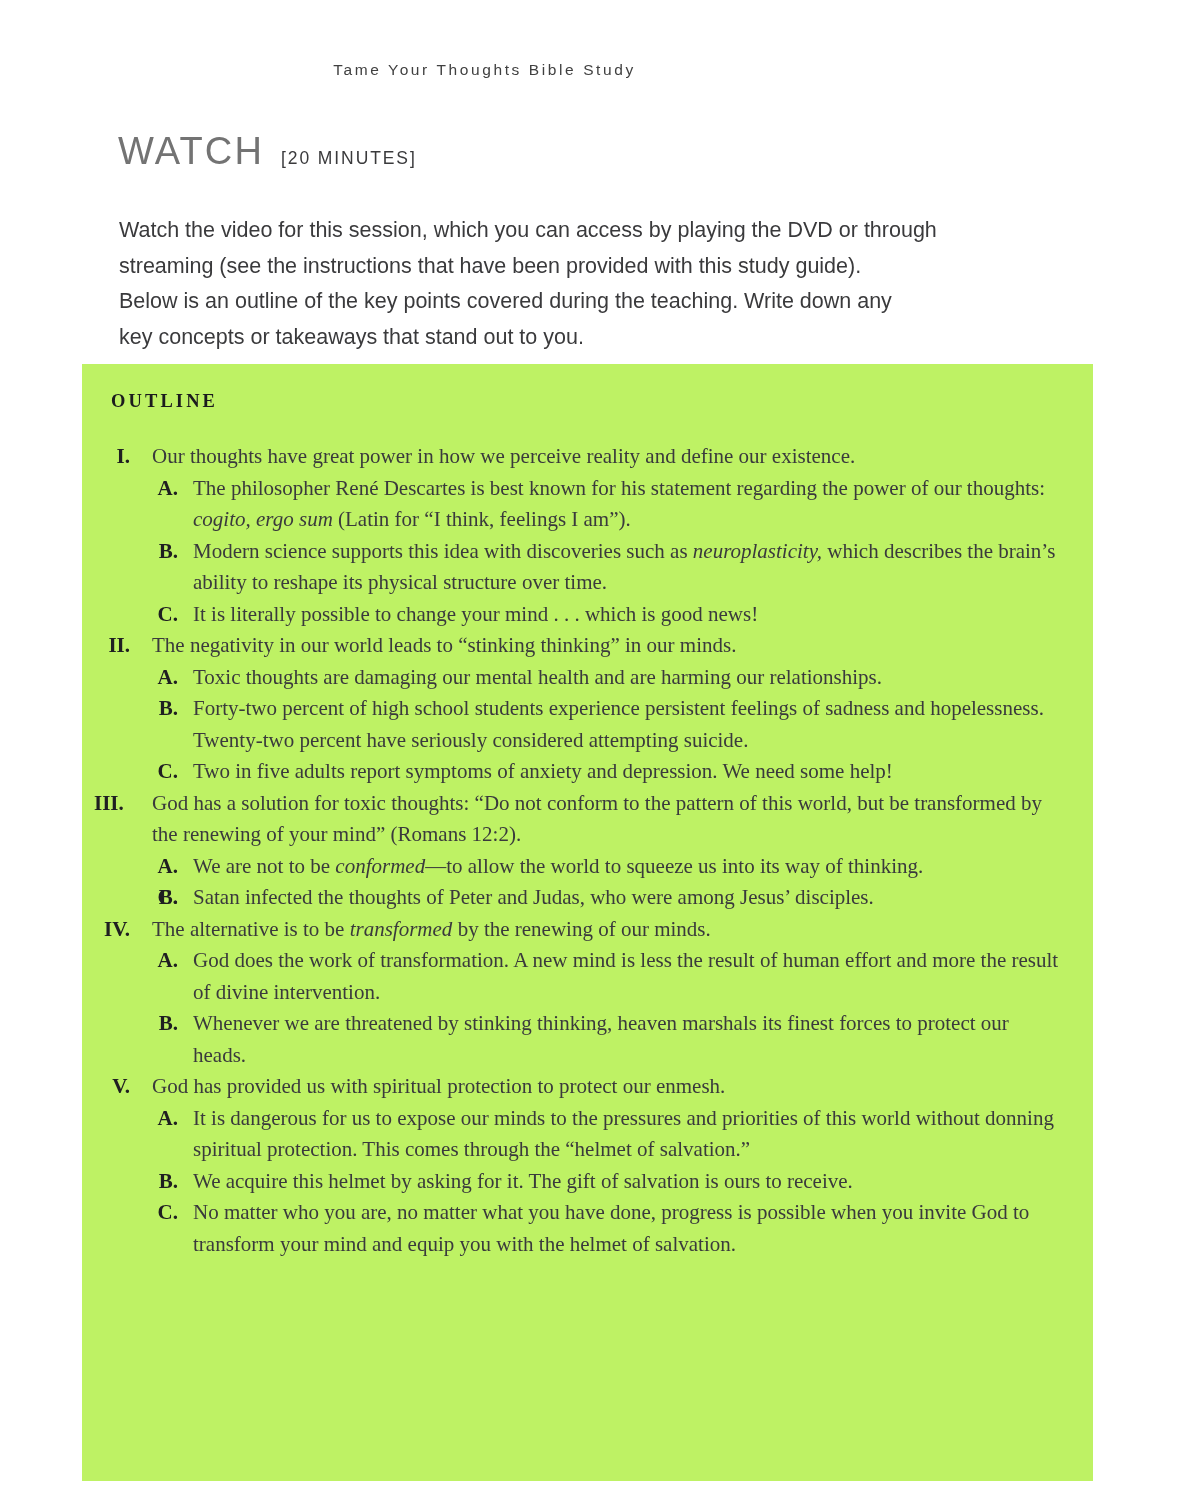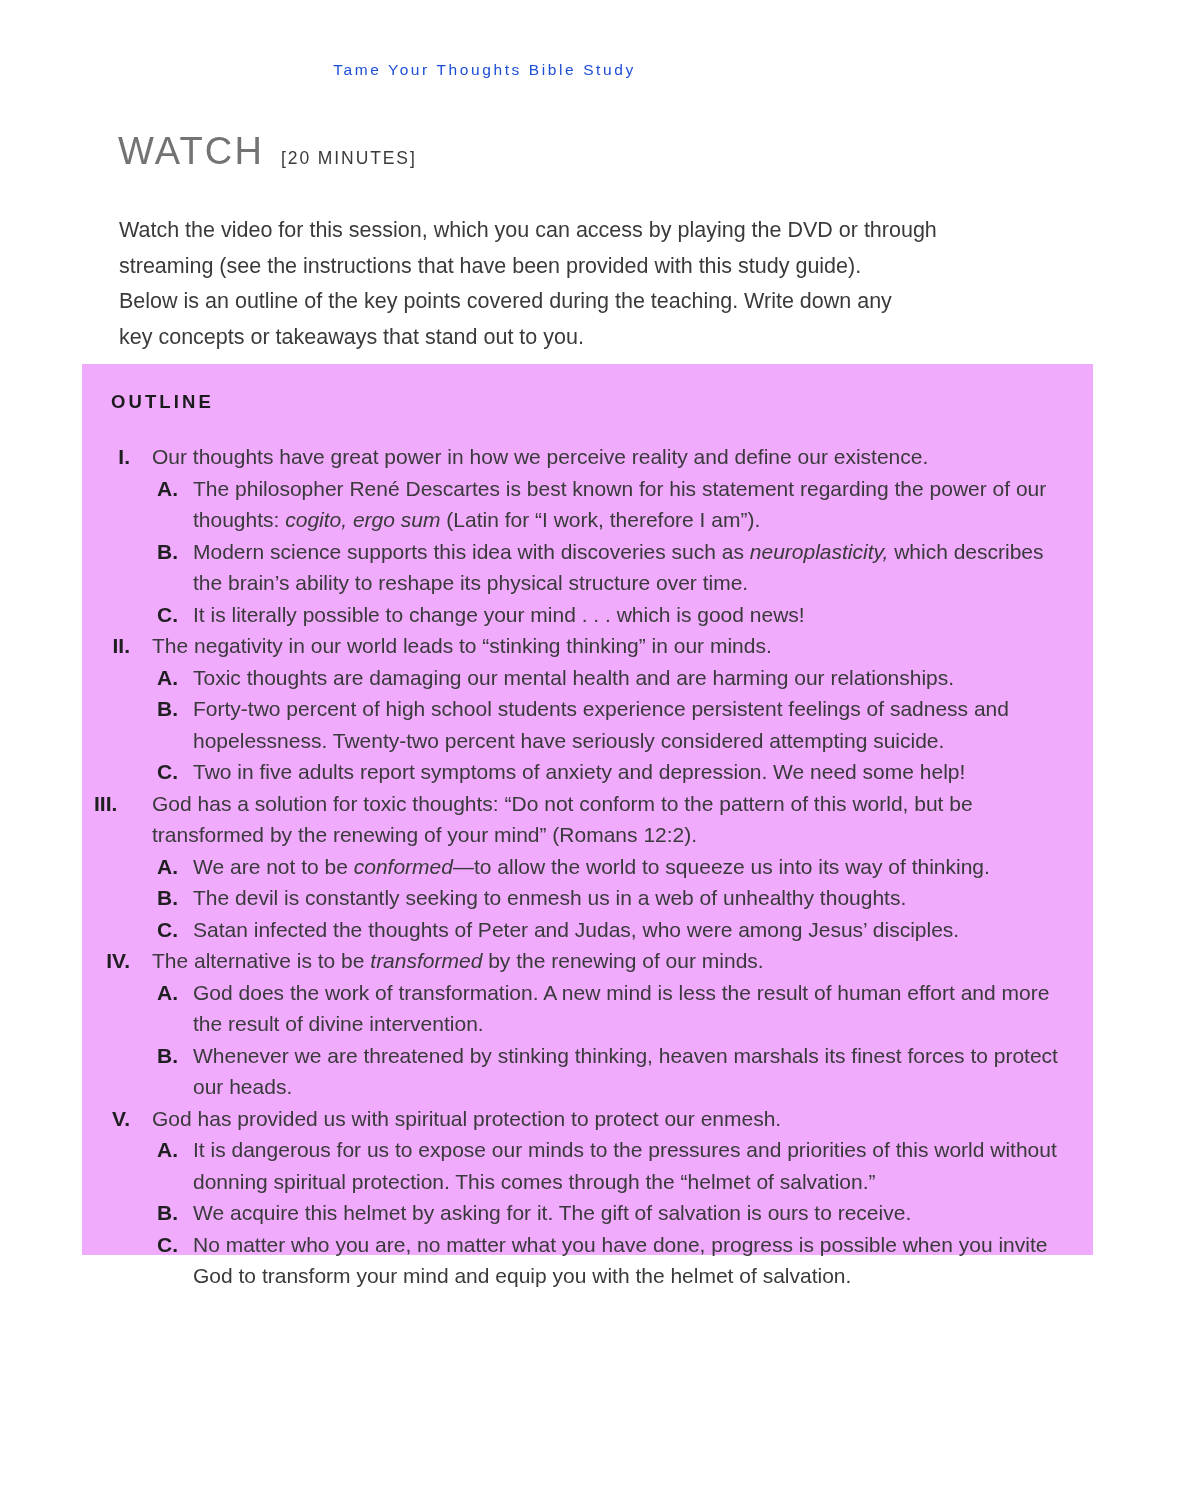--- a/index.html
+++ b/index.html
@@ -25,21 +25,21 @@
 
   
   .running-head {
     position: absolute;
     top: 61px;
     left: 0;
     width: 969px;
     text-align: center;
     font-size: 15.5px;
     letter-spacing: 2.6px;
-    color: #1d4ed8;
+    color: #404040;
     font-weight: 400;
   }
 
   
   .title-row {
     position: absolute;
     top: 132px;
     left: 118px;
     display: flex;
     align-items: baseline;
@@ -73,23 +73,24 @@
     color: #3a3a3c;
   }
   .intro > span { display: block; }
 
   
   .outline-box {
     position: absolute;
     top: 364px;
     left: 82px;
     width: 1011px;
-    height: 891px;
-    background: #f0abfc;
+    height: 1117px;
+    background: #bef264;
     box-sizing: border-box;
+    font-family: Liberation Serif, serif;
   }
   .outline-heading {
     position: absolute;
     top: 27px;
     left: 29px;
     font-size: 18.5px;
     font-weight: 700;
     letter-spacing: 3.1px;
     color: #1b1b1d;
   }
@@ -158,30 +159,30 @@
     <span>Watch the video for this session, which you can access by playing the DVD or through</span>
     <span>streaming (see the instructions that have been provided with this study guide).</span>
     <span>Below is an outline of the key points covered during the teaching. Write down any</span>
     <span>key concepts or takeaways that stand out to you.</span>
   </div>
 
   <div class="outline-box">
     <div class="outline-heading">OUTLINE</div>
     <div class="outline-list" id="outline-list">
         <div class="lvl1"><span class="marker">I.</span><span>Our thoughts have great power in how we perceive reality and define our existence.</span></div>
-        <div class="lvl2"><span class="marker">A.</span><span>The philosopher René Descartes is best known for his statement regarding the power of our thoughts: </span><span class="em">cogito, ergo sum</span><span> (Latin for “I work, therefore I am”).</span></div>
+        <div class="lvl2"><span class="marker">A.</span><span>The philosopher René Descartes is best known for his statement regarding the power of our thoughts: </span><span class="em">cogito, ergo sum</span><span> (Latin for “I think, feelings I am”).</span></div>
         <div class="lvl2"><span class="marker">B.</span><span>Modern science supports this idea with discoveries such as </span><span class="em">neuroplasticity,</span><span> which describes the brain’s ability to reshape its physical structure over time.</span></div>
         <div class="lvl2"><span class="marker">C.</span><span>It is literally possible to change your mind . . . which is good news!</span></div>
         <div class="lvl1"><span class="marker">II.</span><span>The negativity in our world leads to “stinking thinking” in our minds.</span></div>
         <div class="lvl2"><span class="marker">A.</span><span>Toxic thoughts are damaging our mental health and are harming our relationships.</span></div>
         <div class="lvl2"><span class="marker">B.</span><span>Forty-two percent of high school students experience persistent feelings of sadness and hopelessness. Twenty-two percent have seriously considered attempting suicide.</span></div>
         <div class="lvl2"><span class="marker">C.</span><span>Two in five adults report symptoms of anxiety and depression. We need some help!</span></div>
         <div class="lvl1 wide"><span class="marker">III.</span><span>God has a solution for toxic thoughts: “Do not conform to the pattern of this world, but be transformed by the renewing of your mind” (Romans 12:2).</span></div>
         <div class="lvl2"><span class="marker">A.</span><span>We are not to be </span><span class="em">conformed</span><span>—to allow the world to squeeze us into its way of thinking.</span></div>
-        <div class="lvl2"><span class="marker">B.</span><span>The devil is constantly seeking to enmesh us in a web of unhealthy thoughts.</span></div>
+        <div class="lvl2"><span class="marker">B.</span></div>
         <div class="lvl2"><span class="marker">C.</span><span>Satan infected the thoughts of Peter and Judas, who were among Jesus’ disciples.</span></div>
         <div class="lvl1"><span class="marker">IV.</span><span>The alternative is to be </span><span class="em">transformed</span><span> by the renewing of our minds.</span></div>
         <div class="lvl2"><span class="marker">A.</span><span>God does the work of transformation. A new mind is less the result of human effort and more the result of divine intervention.</span></div>
         <div class="lvl2"><span class="marker">B.</span><span>Whenever we are threatened by stinking thinking, heaven marshals its finest forces to protect our heads.</span></div>
         <div class="lvl1"><span class="marker">V.</span><span>God has provided us with spiritual protection to protect our enmesh.</span></div>
         <div class="lvl2"><span class="marker">A.</span><span>It is dangerous for us to expose our minds to the pressures and priorities of this world without donning spiritual protection. This comes through the “helmet of salvation.”</span></div>
         <div class="lvl2"><span class="marker">B.</span><span>We acquire this helmet by asking for it. The gift of salvation is ours to receive.</span></div>
         <div class="lvl2"><span class="marker">C.</span><span>No matter who you are, no matter what you have done, progress is possible when you invite God to transform your mind and equip you with the helmet of salvation.</span></div>
       </div>
   </div>

